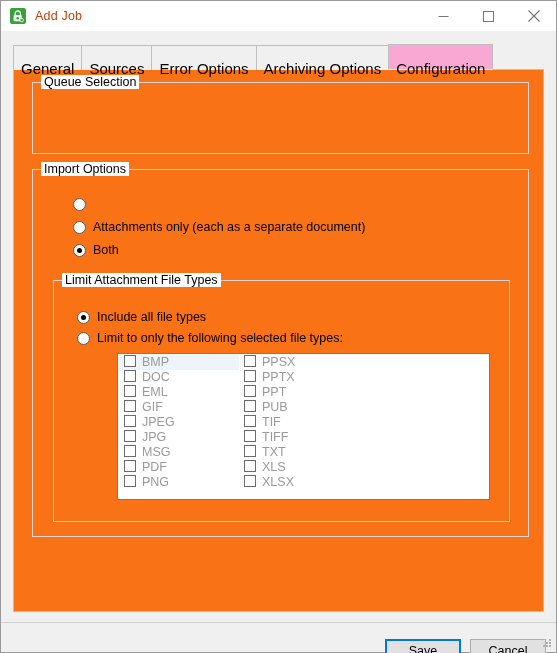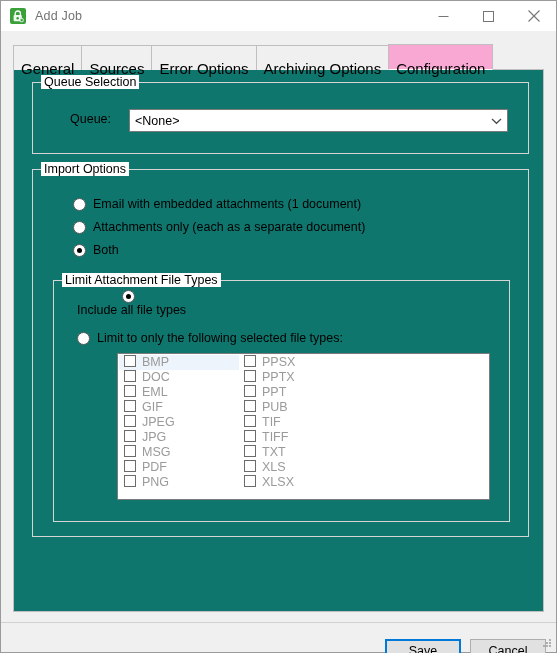--- a/index.html
+++ b/index.html
@@ -41,21 +41,21 @@
   .title-icon {
     width: 16px;
     height: 16px;
     margin-left: 9px;
     margin-right: 9px;
     position: relative;
     flex: 0 0 auto;
   }
   .title-text {
     font-size: 12.5px;
-    color: #737373;
+    color: #c2410c;
     letter-spacing: 0.2px;
     flex: 1 1 auto;
   }
   .winbtns {
     display: flex;
     height: 30px;
     flex: 0 0 auto;
   }
   .winbtn {
     width: 45px;
@@ -103,21 +103,21 @@
     border-bottom: 1px solid #ffffff;
     position: relative;
     z-index: 3;
   }
 
   
   .panel {
     position: relative;
     margin: 0 12px 0 12px;
     margin-top: -1px;
-    background: #0f766e;
+    background: #f97316;
     border: 1px solid #bfbfbf;
     height: 543px;
     box-sizing: border-box;
     z-index: 1;
   }
 
   
   .group {
     position: absolute;
     border: 1px solid #d5d5d5;
@@ -328,55 +328,43 @@
       <div class="tab"><span>Error Options</span></div>
       <div class="tab"><span>Archiving Options</span></div>
       <div class="tab active"><span>Configuration</span></div>
     </div>
   </div>
 
   <div class="panel">
 
     <div class="group" id="group-queue">
       <div class="group-title">Queue Selection</div>
-      <div class="queue-row">
-        <div class="queue-label">Queue:</div>
-        <div class="combo">
-          <div class="combo-value">&lt;None&gt;</div>
-          <div class="combo-arrow">
-            <svg width="11" height="8" viewBox="0 0 11 8">
-                <path d="M1 2 L5.5 6.3 L10 2" fill="none" stroke="#4a4a4a" stroke-width="1.2"></path>
-              </svg>
-          </div>
-        </div>
-      </div>
     </div>
 
     <div class="group" id="group-import">
       <div class="group-title">Import Options</div>
 
       <div class="radio-row" style="left:40px; top:25px;">
         <span class="radio"></span>
-        <span class="radio-label">Email with embedded attachments (1 document)</span>
       </div>
 
       <div class="radio-row" style="left:40px; top:48px;">
         <span class="radio"></span>
         <span class="radio-label">Attachments only (each as a separate document)</span>
       </div>
 
       <div class="radio-row" style="left:40px; top:71px;">
         <span class="radio checked"></span>
         <span class="radio-label">Both</span>
       </div>
 
       <div class="group" id="group-limit">
         <div class="group-title">Limit Attachment File Types</div>
 
-        <div class="radio-row" style="left:23px; top:9px;flex-direction:column;">
+        <div class="radio-row" style="left:23px; top:27px;">
           <span class="radio checked"></span>
           <span class="radio-label">Include all file types</span>
         </div>
 
         <div class="radio-row" style="left:23px; top:48px;justify-content:space-between;">
           <span class="radio"></span>
           <span class="radio-label">Limit to only the following selected file types:</span>
         </div>
 
         <div class="listbox">

